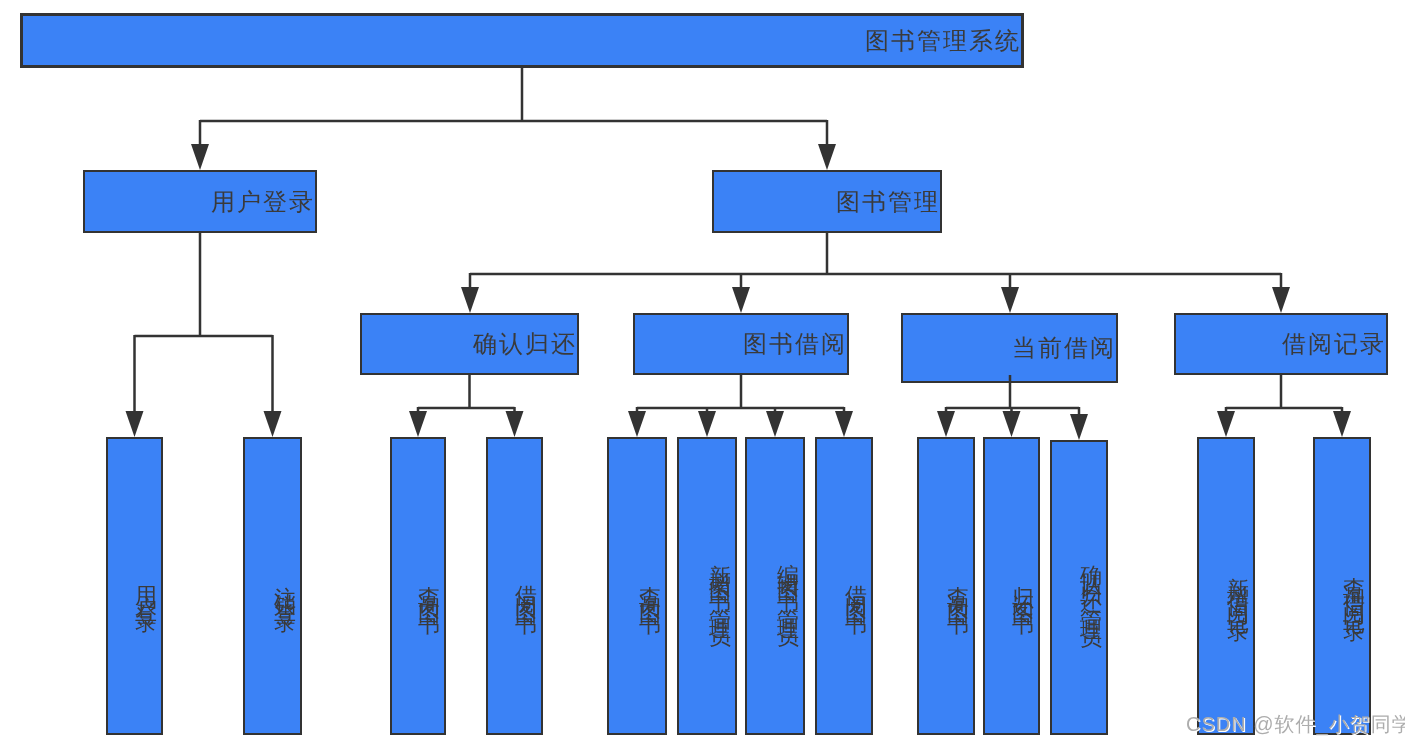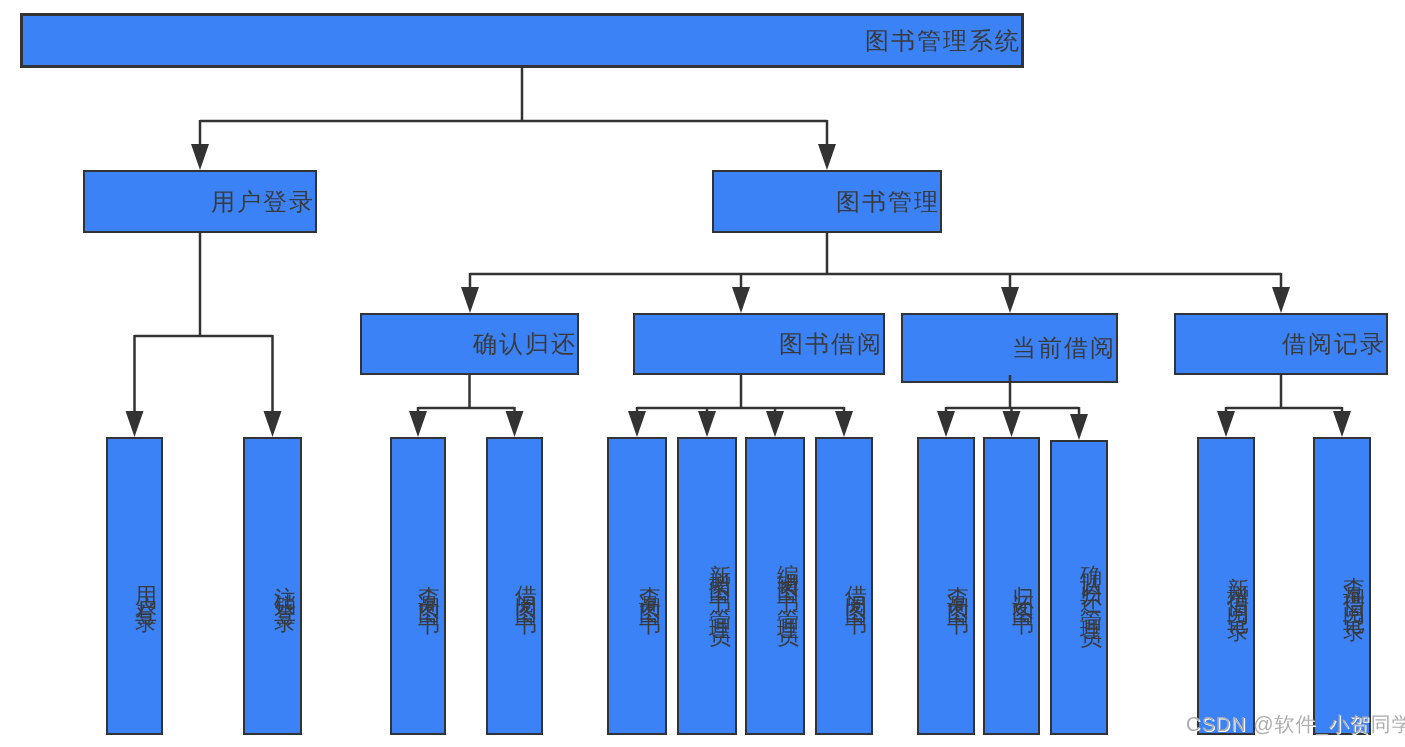--- a/index.html
+++ b/index.html
@@ -106,21 +106,21 @@
   <div class="node h" style="left:83px; top:170px; width:234px; height:63px;">
     <span>用户登录</span>
   </div>
   <div class="node h" style="left:712px; top:170px; width:230px; height:63px;">
     <span>图书管理</span>
   </div>
 
   <div class="node h" style="left:360px; top:313px; width:219px; height:62px;">
     <span>确认归还</span>
   </div>
-  <div class="node h" style="left:633px; top:313px; width:252px; height:62px;">
+  <div class="node h" style="left:633px; top:313px; width:216px; height:62px;">
     <span>图书借阅</span>
   </div>
   <div class="node h" style="left:901px; top:313px; width:217px; height:70px;">
     <span>当前借阅</span>
   </div>
   <div class="node h" style="left:1174px; top:313px; width:214px; height:62px;">
     <span>借阅记录</span>
   </div>
 
   <div class="node v" style="left:106px; top:437px; width:57px; height:298px;">

